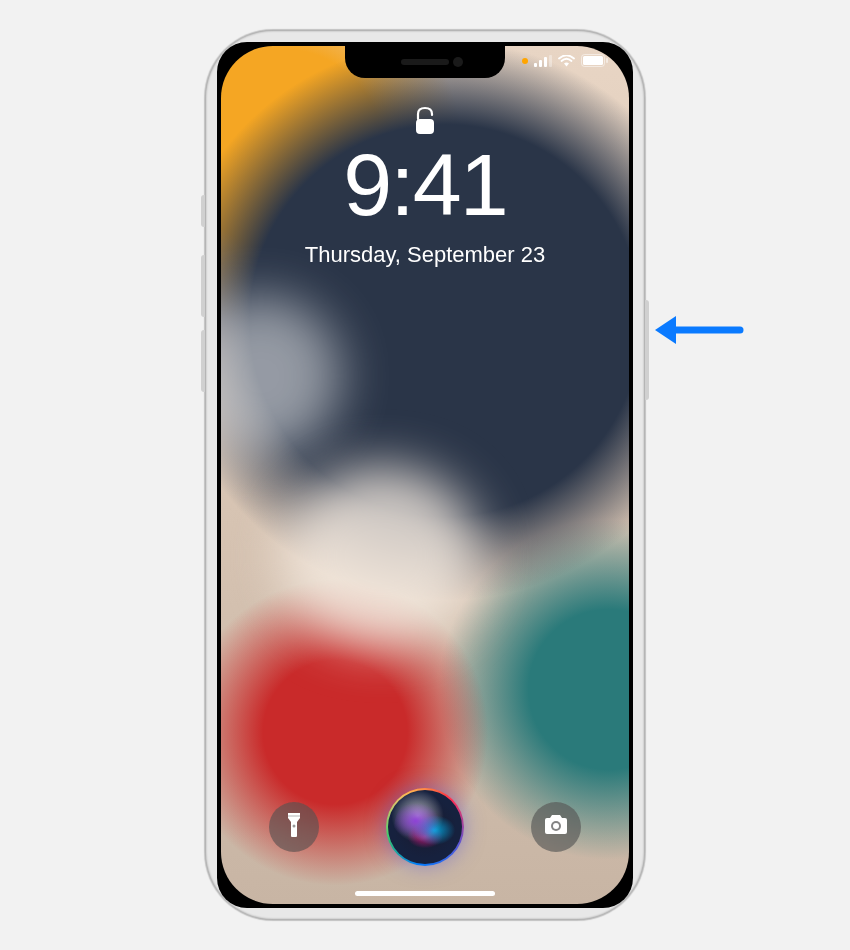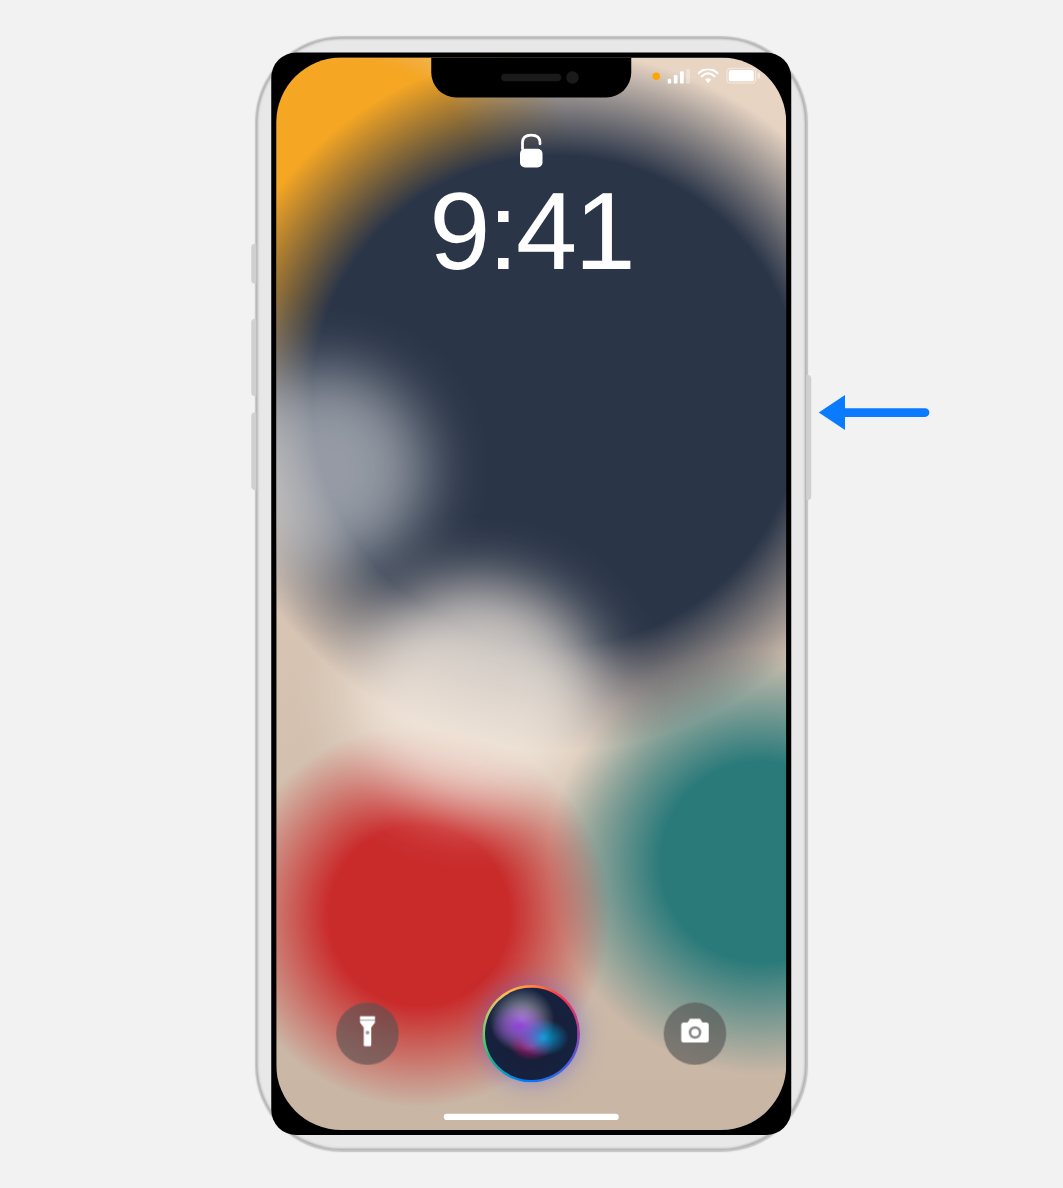--- a/index.html
+++ b/index.html
@@ -28,21 +28,21 @@
       box-shadow: 
         inset 0 0 2px 1px rgba(0,0,0,0.3),
         0 0 1px 1px rgba(0,0,0,0.2);
       position: relative;
     }
     
     .phone-inner {
       width: 100%;
       height: 100%;
       background: #000;
-      border-radius: 20px;
+      border-radius: 30px;
       padding: 4px;
       position: relative;
     }
     
     .screen {
       width: 100%;
       height: 100%;
       border-radius: 52px;
       overflow: hidden;
       position: relative;
@@ -328,20 +328,21 @@
       </div>
 
       <div class="lock-icon">
         <svg width="22" height="30" viewBox="0 0 22 30">
           <path d="M4 13 L4 8 Q4 2 11 2 Q18 2 18 8 L18 9" stroke="#fff" stroke-width="2.2" fill="none" stroke-linecap="round"></path>
           <rect x="2" y="13" width="18" height="15" rx="4" fill="#fff"></rect>
         </svg>
       </div>
 
       <div class="time-display">9:41</div>
+      <div class="date-display">Thursday, September 23</div>
 
       <div class="bottom-controls">
         <div class="control-button">
           <span>
             <svg width="18" height="26" viewBox="0 0 18 26">
               <path d="M3 1 L15 1 L15 6 L12 10 L12 24 Q12 25 11 25 L7 25 Q6 25 6 24 L6 10 L3 6 Z" fill="#fff"></path>
               <circle cx="9" cy="14" r="1.5" fill="rgba(0,0,0,0.4)"></circle>
               <line x1="3" y1="4" x2="15" y2="4" stroke="rgba(0,0,0,0.3)" stroke-width="1"></line>
             </svg>
           </span>

